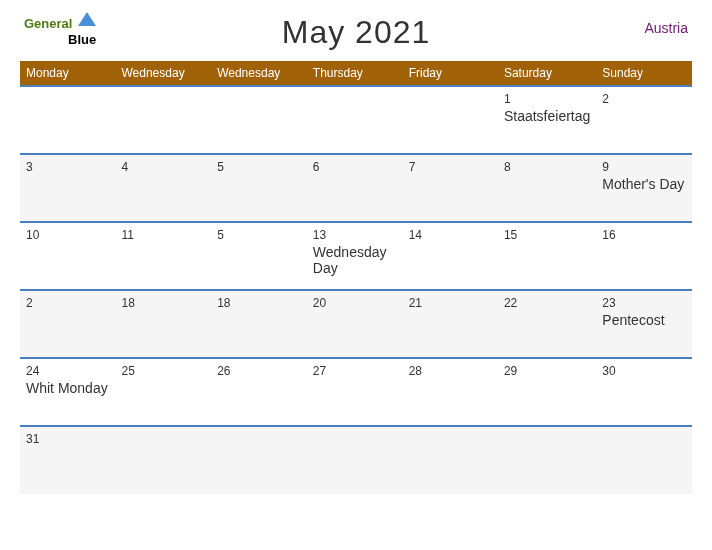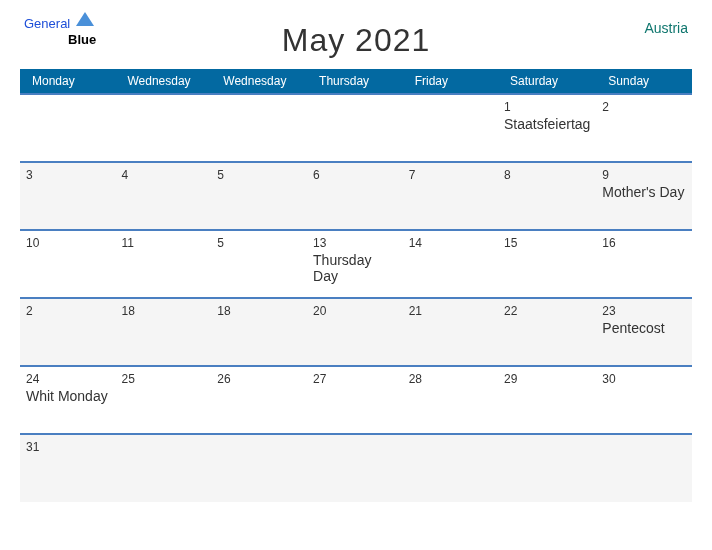--- a/index.html
+++ b/index.html
@@ -19,59 +19,59 @@
       align-items: center;
       position: absolute;
       top: 14px;
       left: 24px;
     }
     .logo-text {
       font-size: 13px;
       color: #333;
       line-height: 1.2;
     }
-    .logo-text .general { color: #1d4ed8; font-weight: normal; }
+    .logo-text .general { color: #4d7c0f; font-weight: bold; }
     .logo-text .blue { color: #000000; font-weight: bold; padding-left: 44px; }
     .logo-flag {
       width: 18px;
       height: 14px;
       margin-left: 2px;
       display: inline-block;
       position: relative;
       top: -2px;
     }
 
     .country-label {
       position: absolute;
       top: 20px;
       right: 24px;
       font-size: 14px;
-      color: #0f766e;
+      color: #701a75;
     }
 
     .calendar-title {
       font-size: 32px;
       font-weight: 300;
       color: #333;
-      margin-top: 12px;
+      margin-top: 4px;
       margin-bottom: 10px;
       letter-spacing: 1px;
     }
 
     .calendar {
       width: 100%;
       border-collapse: collapse;
     }
 
     .calendar thead tr th {
-      background-color: #0369a1;
+      background-color: #a16207;
       color: #fff;
       font-size: 12px;
       font-weight: normal;
-      padding: 5px 12px;
+      padding: 5px 6px;
       text-align: left;
       border: none;
     }
 
     .calendar tbody tr td {
       width: 14.28%;
       height: 68px;
       vertical-align: top;
       padding: 5px 6px;
       font-size: 12px;
@@ -180,21 +180,21 @@
           <span class="day-number">10</span>
         </td>
         <td>
           <span class="day-number">11</span>
         </td>
         <td>
           <span class="day-number">5</span>
         </td>
         <td>
           <span class="day-number">13</span>
-          <span class="holiday-name">Thursday Day</span>
+          <span class="holiday-name">Wednesday Day</span>
         </td>
         <td>
           <span class="day-number">14</span>
         </td>
         <td>
           <span class="day-number">15</span>
         </td>
         <td>
           <span class="day-number">16</span>
         </td>

